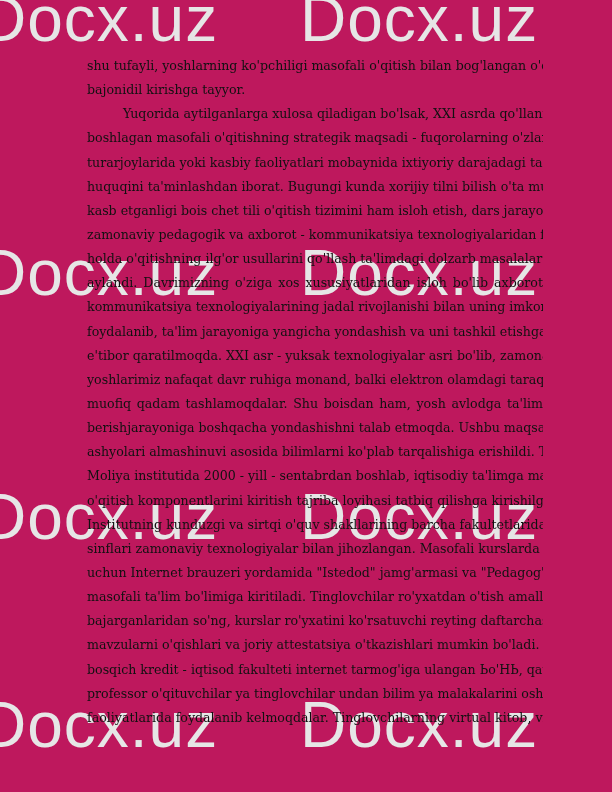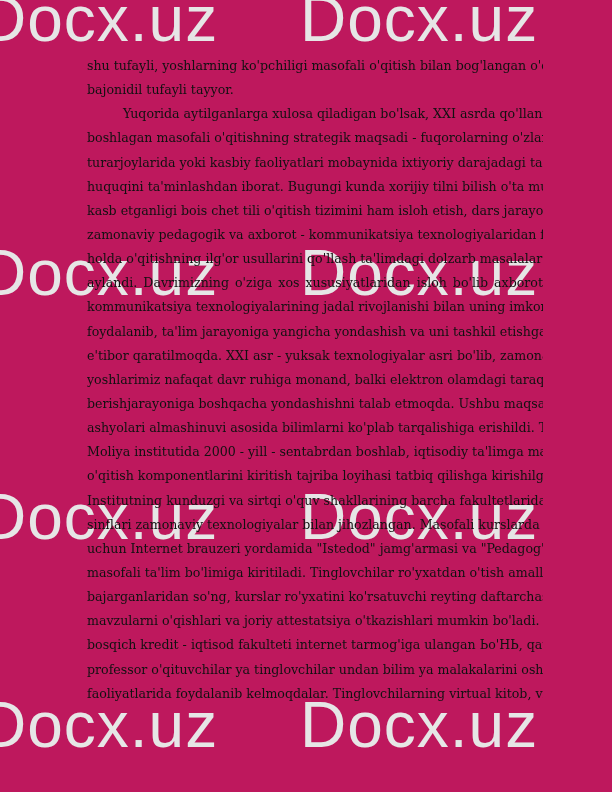--- a/index.html
+++ b/index.html
@@ -64,35 +64,36 @@
   <div class="watermark" style="left:-20px; top:236px;">Docx.uz</div>
   <div class="watermark" style="left:300px; top:236px;">Docx.uz</div>
   <div class="watermark" style="left:-20px; top:480px;">Docx.uz</div>
   <div class="watermark" style="left:300px; top:480px;">Docx.uz</div>
   <div class="watermark" style="left:-20px; top:688px;">Docx.uz</div>
   <div class="watermark" style="left:300px; top:688px;">Docx.uz</div>
 
   <div class="text-block">
     <div>
       <div class="line">shu tufayli, yoshlarning ko'pchiligi masofali o'qitish bilan bog'langan o'quv yurtlariga</div>
-      <div class="line last">bajonidil tufayli tayyor.</div>
+      <div class="line last">bajonidil kirishga tayyor.</div>
     </div>
     <div>
       <div class="line indent">Yuqorida aytilganlarga xulosa qiladigan bo'lsak, XXI asrda qo'llanila</div>
       <div class="line">boshlagan masofali o'qitishning strategik maqsadi - fuqorolarning o'zlari</div>
       <div class="line">turarjoylarida yoki kasbiy faoliyatlari mobaynida ixtiyoriy darajadagi ta'lim olish</div>
       <div class="line">huquqini ta'minlashdan iborat. Bugungi kunda xorijiy tilni bilish o'ta muhim ahamiyat</div>
       <div class="line">kasb etganligi bois chet tili o'qitish tizimini ham isloh etish, dars jarayonlariga</div>
       <div class="line">zamonaviy pedagogik va axborot - kommunikatsiya texnologiyalaridan foydalangan</div>
       <div class="line">holda o'qitishning ilg'or usullarini qo'llash ta'limdagi dolzarb masalalardan biriga</div>
       <div class="line">aylandi. Davrimizning o'ziga xos xususiyatlaridan isloh bo'lib axborot</div>
       <div class="line">kommunikatsiya texnologiyalarining jadal rivojlanishi bilan uning imkoniyatlaridan</div>
       <div class="line">foydalanib, ta'lim jarayoniga yangicha yondashish va uni tashkil etishga alohida</div>
       <div class="line">e'tibor qaratilmoqda. XXI asr - yuksak texnologiyalar asri bo'lib, zamonaviy</div>
       <div class="line">yoshlarimiz nafaqat davr ruhiga monand, balki elektron olamdagi taraqqiyotga</div>
+      <div class="line">muofiq qadam tashlamoqdalar. Shu boisdan ham, yosh avlodga ta'lim</div>
       <div class="line">berishjarayoniga boshqacha yondashishni talab etmoqda. Ushbu maqsadda ta'lim</div>
       <div class="line">ashyolari almashinuvi asosida bilimlarni ko'plab tarqalishiga erishildi. Toshkent</div>
       <div class="line">Moliya institutida 2000 - yill - sentabrdan boshlab, iqtisodiy ta'limga masofaviy</div>
       <div class="line">o'qitish komponentlarini kiritish tajriba loyihasi tatbiq qilishga kirishilgan.</div>
       <div class="line">Institutning kunduzgi va sirtqi o'quv shakllarining barcha fakultetlarida kompyuter</div>
       <div class="line">sinflari zamonaviy texnologiyalar bilan jihozlangan. Masofali kurslarda o' qish</div>
       <div class="line">uchun Internet brauzeri yordamida "Istedod" jamg'armasi va "Pedagog" saytidagi</div>
       <div class="line">masofali ta'lim bo'limiga kiritiladi. Tinglovchilar ro'yxatdan o'tish amallarini</div>
       <div class="line">bajarganlaridan so'ng, kurslar ro'yxatini ko'rsatuvchi reyting daftarchasidagi</div>
       <div class="line">mavzularni o'qishlari va joriy attestatsiya o'tkazishlari mumkin bo'ladi. Birinchi</div>

